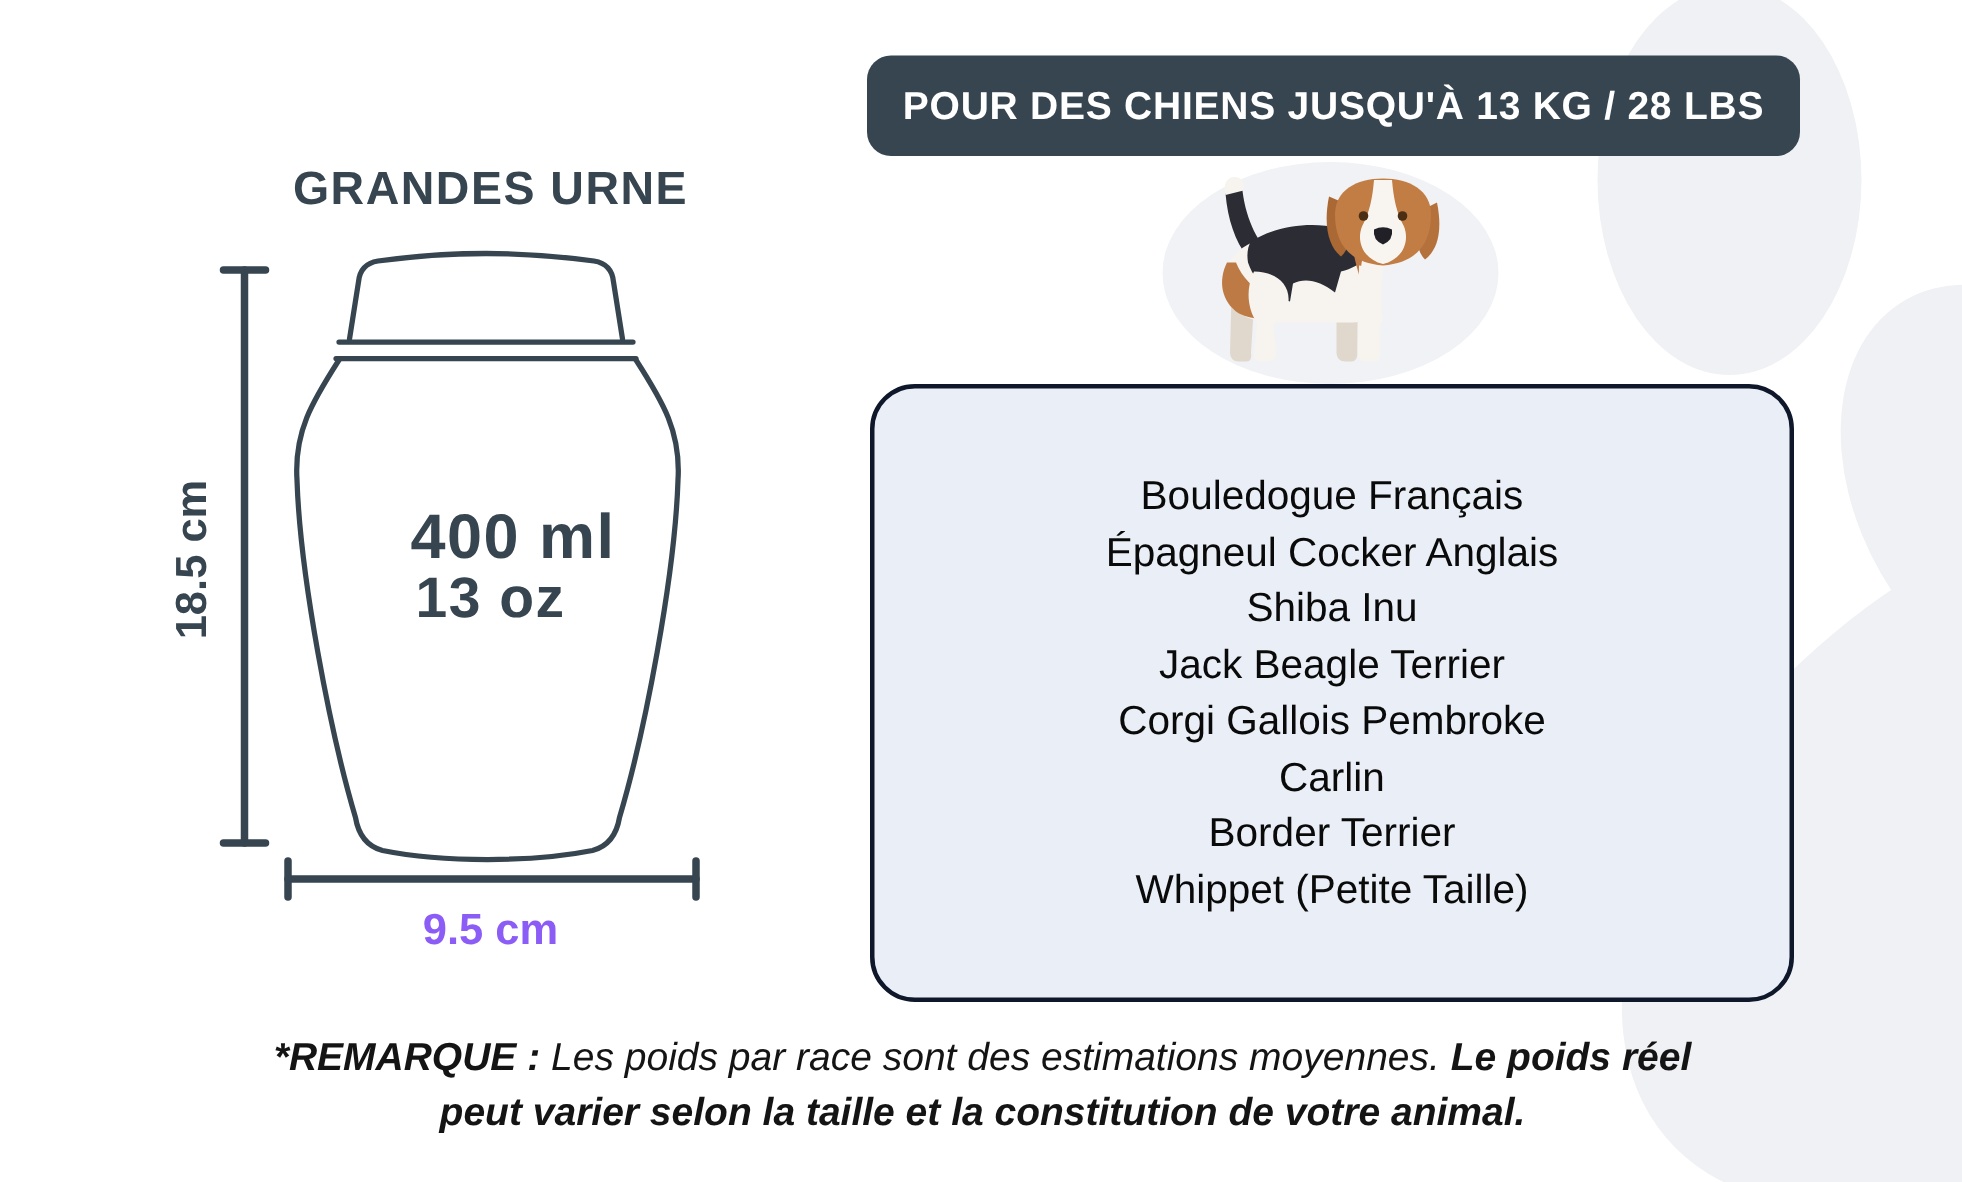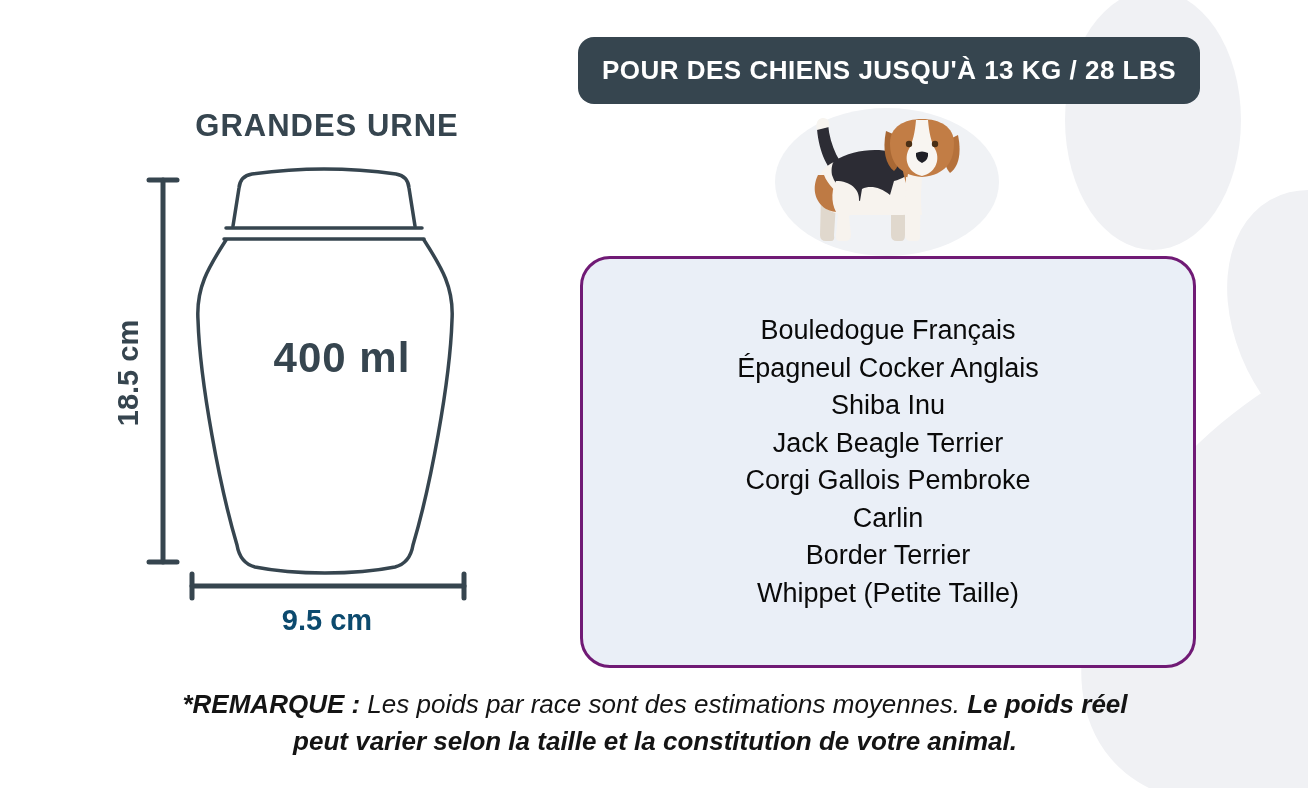--- a/index.html
+++ b/index.html
@@ -16,29 +16,29 @@
     font-size:31px;font-weight:700;letter-spacing:1px;color:#36454F;}
   .urn-svg{position:absolute;left:130px;top:158px;width:350px;height:470px;}
   .dim-height{position:absolute;left:58px;top:357px;width:140px;height:32px;
     text-align:center;font-size:29px;font-weight:700;color:#36454F;
     transform:rotate(-90deg);transform-origin:center;}
   .vol-ml{position:absolute;left:242px;top:334px;width:200px;text-align:center;
     font-size:42px;font-weight:700;color:#36454F;letter-spacing:1px;}
   .vol-oz{position:absolute;left:227px;top:378px;width:200px;text-align:center;
     font-size:38px;font-weight:700;color:#36454F;letter-spacing:1px;}
   .dim-width{position:absolute;left:227px;top:604px;width:200px;text-align:center;
-    font-size:29px;font-weight:700;color:#0c4a6e;}
+    font-size:29px;font-weight:700;color:#8b5cf6;}
   
   .badge{position:absolute;left:578px;top:37px;width:622px;height:67px;
     background:#36454F;border-radius:16px;color:#ffffff;font-size:26px;
     font-weight:700;letter-spacing:.5px;display:flex;align-items:center;
     justify-content:center;white-space:nowrap;}
   .dog-svg{position:absolute;left:806px;top:117px;width:155px;height:131px;}
   .breeds-box{position:absolute;left:580px;top:256px;width:616px;height:412px;
-    box-sizing:border-box;background:#EAEFF7;border:3px solid #701a75;
+    box-sizing:border-box;background:#EAEFF7;border:3px solid #0f172a;
     border-radius:30px;display:flex;flex-direction:column;justify-content:center;
     align-items:center;}
   .breed-line{font-size:27px;line-height:37.5px;color:#0a0a0a;text-align:center;
     width:100%;}
   
   .note{position:absolute;left:175px;top:686px;width:960px;text-align:center;
     font-style:italic;font-size:26px;line-height:37px;color:#141414;}
   .note .b{font-weight:700;}
 </style>
 </head>
@@ -74,20 +74,21 @@
       <path d="M 103,68 L 109,30 Q 110,18 122,16 Q 194,6 266,16 Q 278,18 279,30 L 285,68"></path>
       <path d="M 96,70 L 292,70 M 94,81 L 294,81"></path>
       <path d="M 96,82 C 78,110 66,130 68,162 C 70,225 90,330 107,387
                Q 110,405 125,409 C 165,417 225,417 265,409 Q 280,405 283,387
                C 300,330 320,225 322,162 C 324,130 312,110 294,82"></path>
     </g>
   </svg>
 
   <div class="dim-height">18.5 cm</div>
   <div class="vol-ml">400 ml</div>
+  <div class="vol-oz">13 oz</div>
   <div class="dim-width">9.5 cm</div>
 
   <div class="badge">POUR DES CHIENS JUSQU'À 13 KG / 28 LBS</div>
 
   <svg class="dog-svg" viewBox="0 0 155 131">
 
     <path fill="#E0D8CD" d="M 15,80 L 14,118 Q 14,124 20,124 L 25,124 Q 29,124 28,118 L 30,86 Z"></path>
     <path fill="#E0D8CD" d="M 85,66 L 85,118 Q 85,124 91,124 L 95,124 Q 99,124 99,118 L 99,66 Z"></path>
 
     <path fill="#2C2C34" d="M 34,62 C 22,54 13,36 11,12 L 22,7 C 24,30 34,48 46,58 Z"></path>

